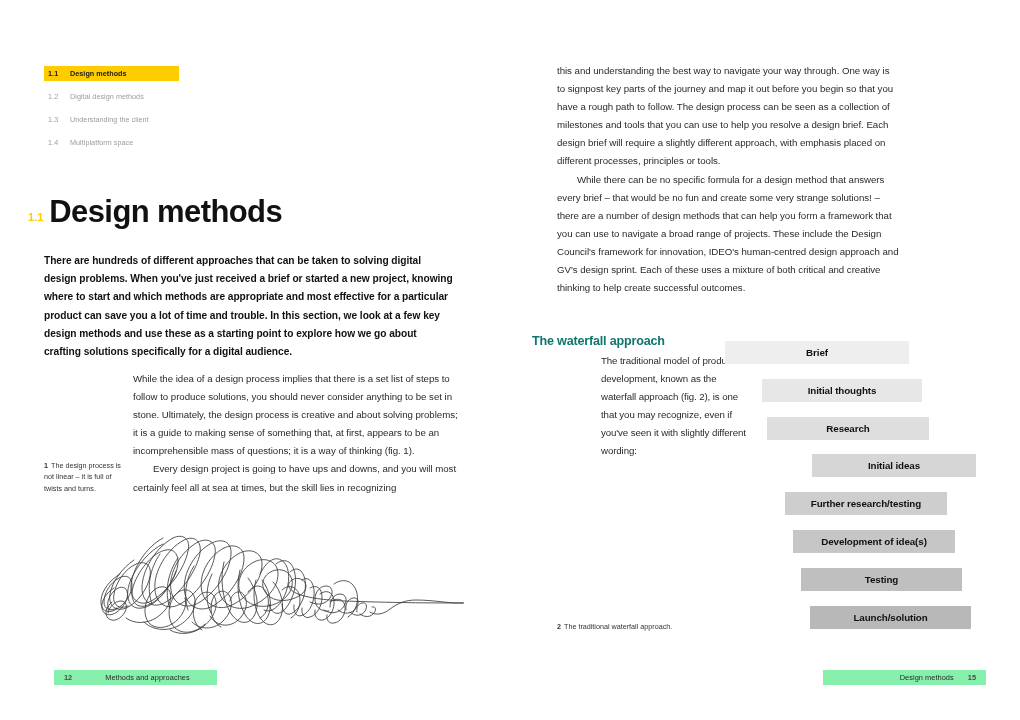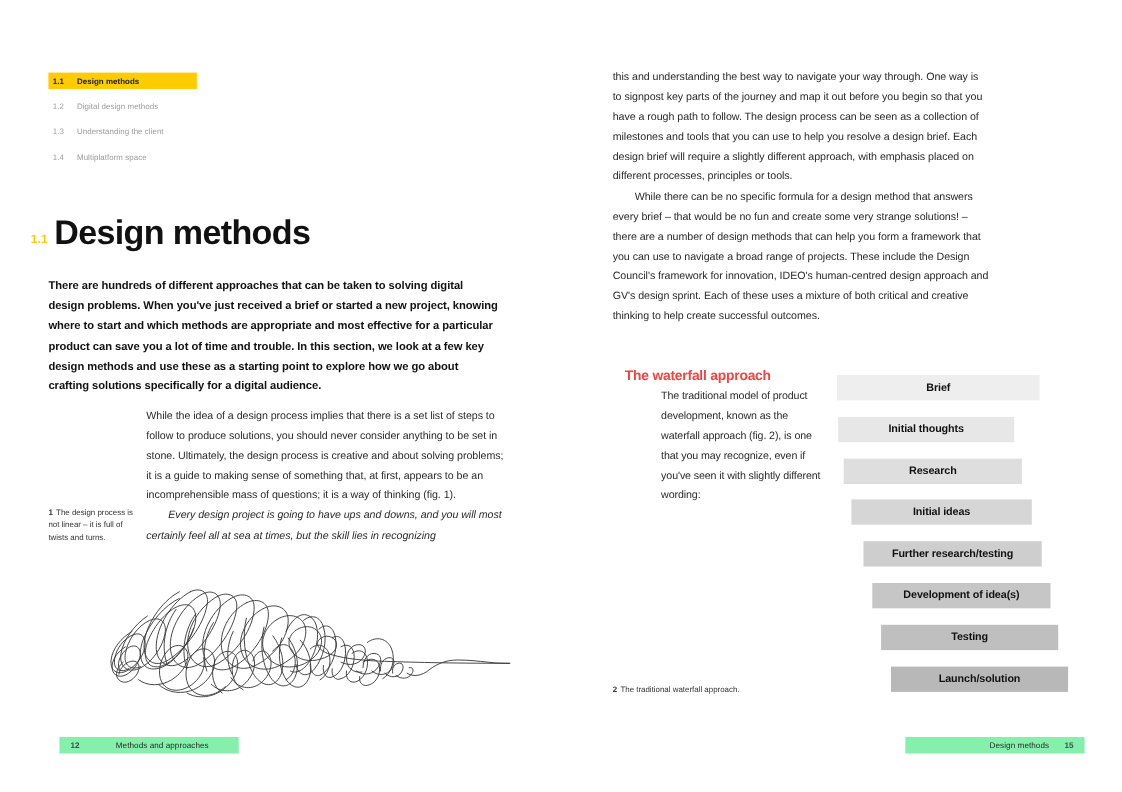--- a/index.html
+++ b/index.html
@@ -101,21 +101,21 @@
     position: absolute;
     left: 133px;
     top: 370px;
     width: 327px;
     font-size: 9.7px;
     line-height: 18.1px;
     letter-spacing: -0.04px;
     color: #2a2a2a;
   }
   .left-body p { margin: 0; }
-  .left-body p + p { text-indent: 20px; font-style: italic; }
+  .left-body p + p { text-indent: 20px; }
 
   
   .cap-fig1 {
     position: absolute;
     left: 44px;
     top: 460px;
     width: 86px;
     font-size: 7.2px;
     line-height: 11.4px;
     color: #333333;
@@ -144,26 +144,26 @@
     font-size: 9.7px;
     line-height: 18.1px;
     letter-spacing: -0.04px;
     color: #2a2a2a;
   }
   .right-body p { margin: 0; }
   .right-body p + p { text-indent: 20px; }
 
   .sub-head {
     position: absolute;
-    left: 568px;
+    left: 532px;
     top: 334px;
     font-size: 12.6px;
     font-weight: bold;
     letter-spacing: -0.2px;
-    color: #ef4444;
+    color: #0f766e;
   }
   .waterfall-text {
     position: absolute;
     left: 557px;
     top: 352px;
     width: 150px;
     font-size: 9.7px;
     line-height: 18.1px;
     letter-spacing: -0.1px;
     color: #2a2a2a;
@@ -324,24 +324,24 @@
 
   <div class="right-body">
     <p>this and understanding the best way to navigate your way through. One way is to signpost key parts of the journey and map it out before you begin so that you have a rough path to follow. The design process can be seen as a collection of milestones and tools that you can use to help you resolve a design brief. Each design brief will require a slightly different approach, with emphasis placed on different processes, principles or tools.</p>
     <p>While there can be no specific formula for a design method that answers every brief – that would be no fun and create some very strange solutions! – there are a number of design methods that can help you form a framework that you can use to navigate a broad range of projects. These include the Design Council's framework for innovation, IDEO's human-centred design approach and GV's design sprint. Each of these uses a mixture of both critical and creative thinking to help create successful outcomes.</p>
   </div>
 
   <div class="sub-head">The waterfall approach</div>
   <div class="waterfall-text">The traditional model of product development, known as the waterfall approach (fig. 2), is one that you may recognize, even if you've seen it with slightly different wording:</div>
 
   <div class="waterfall">
-    <div class="wf-box" style="left: 761px; top: 341px; width: 184px; background: rgb(238, 238, 238);"><span>Brief</span></div>
+    <div class="wf-box" style="left: 725px; top: 341px; width: 184px; background: rgb(238, 238, 238);"><span>Brief</span></div>
     <div class="wf-box" style="left: 762px; top: 379px; width: 160px; background: rgb(231, 231, 231);"><span>Initial thoughts</span></div>
     <div class="wf-box" style="left: 767px; top: 417px; width: 162px; background: rgb(222, 222, 222);"><span>Research</span></div>
-    <div class="wf-box" style="left: 774px; top: 454px; width: 164px; background: rgb(214, 214, 214);"><span>Initial ideas</span></div>
+    <div class="wf-box" style="left: 812px; top: 454px; width: 164px; background: rgb(214, 214, 214);"><span>Initial ideas</span></div>
     <div class="wf-box" style="left: 785px; top: 492px; width: 162px; background: rgb(206, 206, 206);"><span>Further research/testing</span></div>
     <div class="wf-box" style="left: 793px; top: 530px; width: 162px; background: rgb(198, 198, 198);"><span>Development of idea(s)</span></div>
     <div class="wf-box" style="left: 801px; top: 568px; width: 161px; background: rgb(191, 191, 191);"><span>Testing</span></div>
     <div class="wf-box" style="left: 810px; top: 606px; width: 161px; background: rgb(184, 184, 184);"><span>Launch/solution</span></div>
   </div>
 
   <div class="cap-fig2">
     <span class="cap-num">2</span><span>The traditional waterfall approach.</span>
   </div>
 

